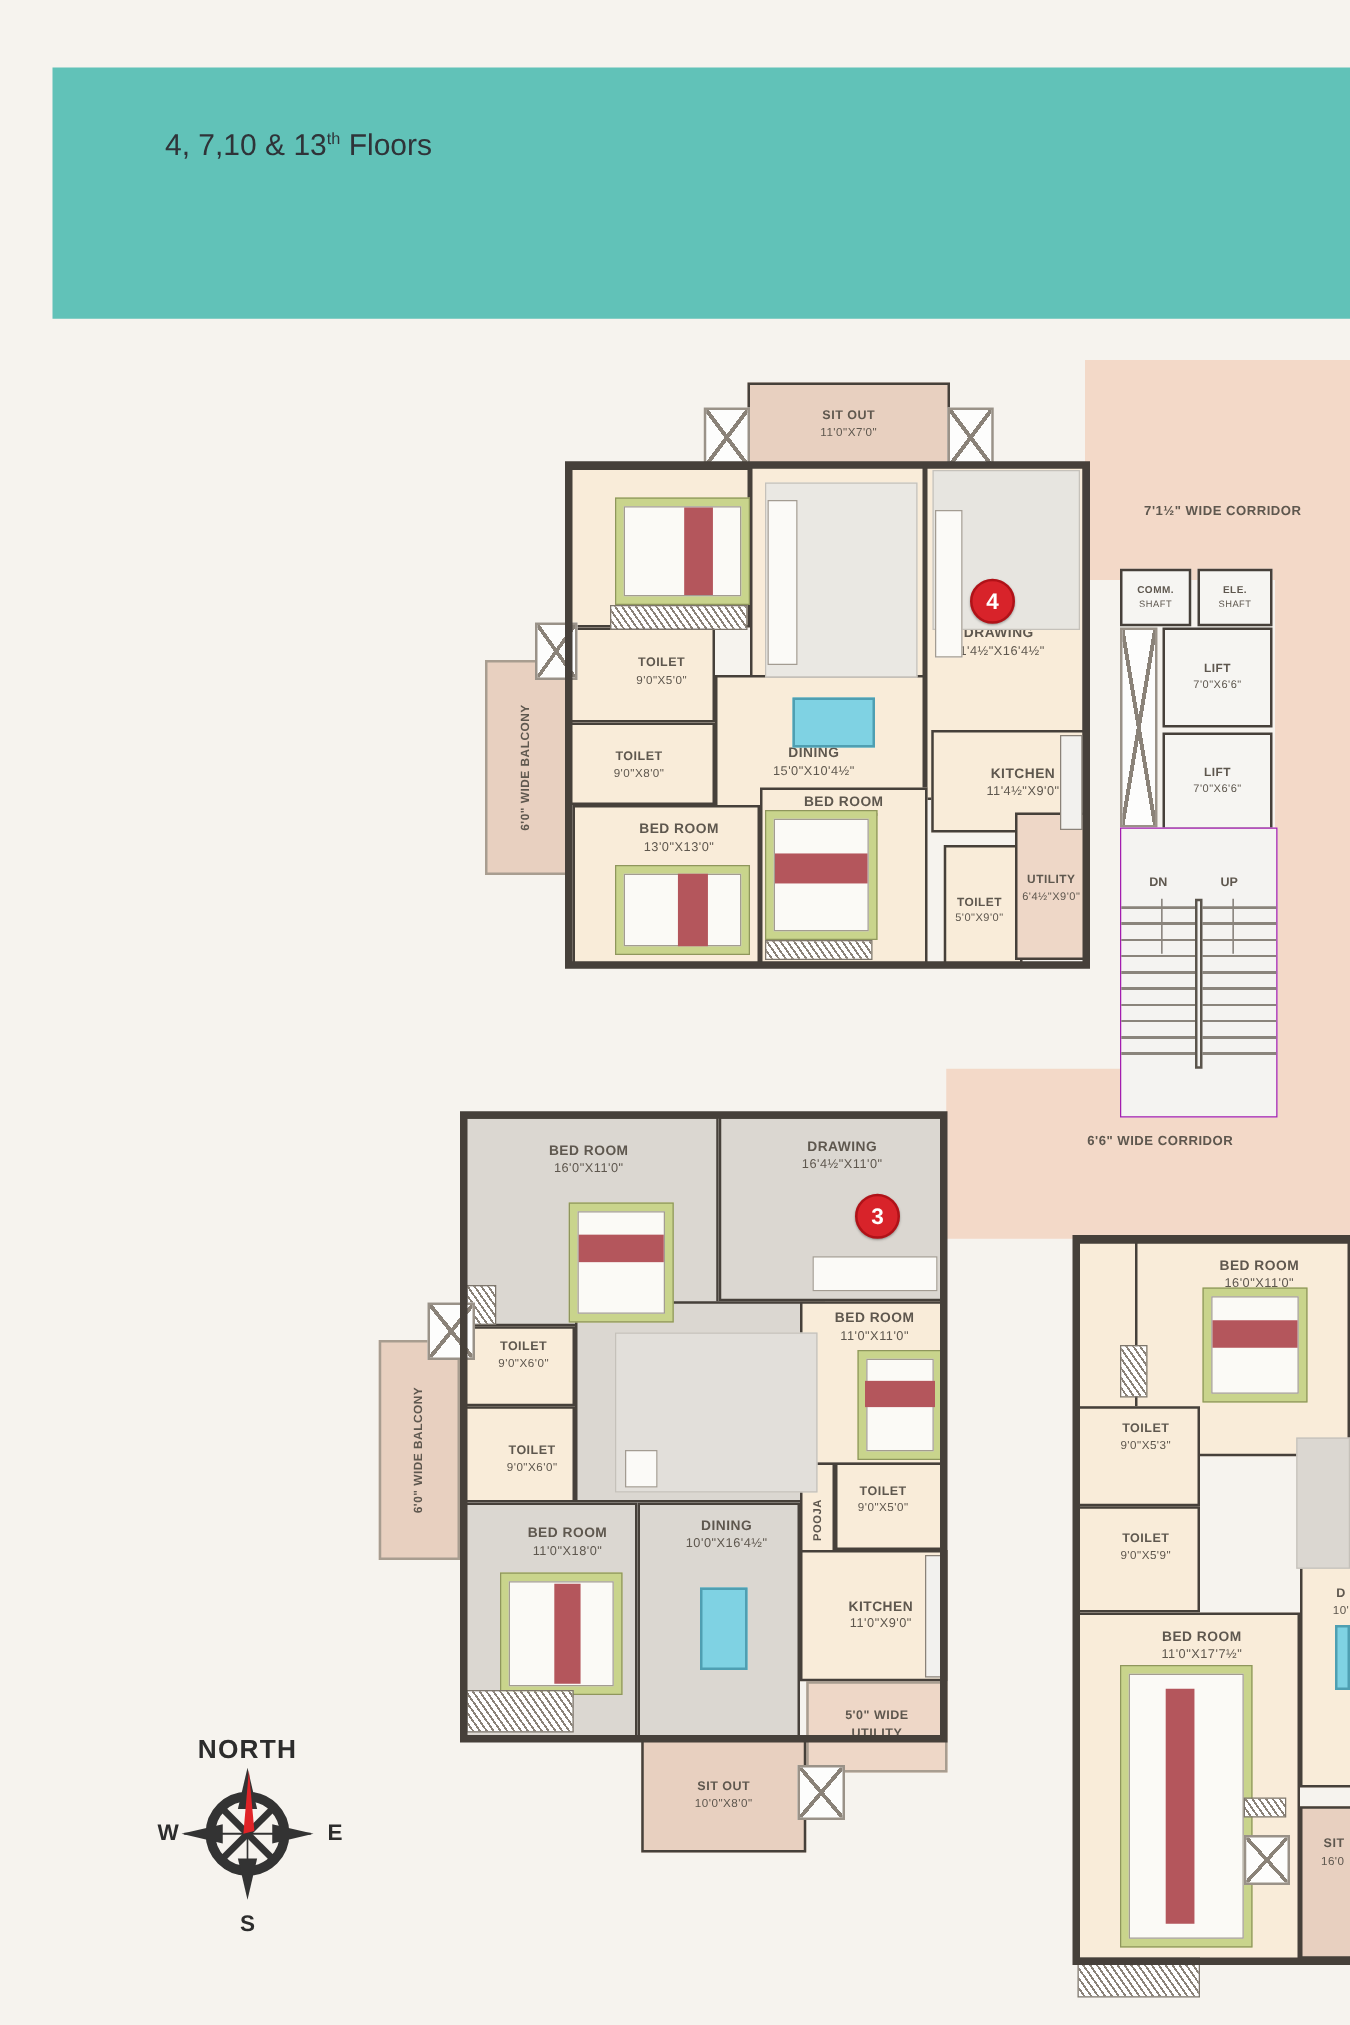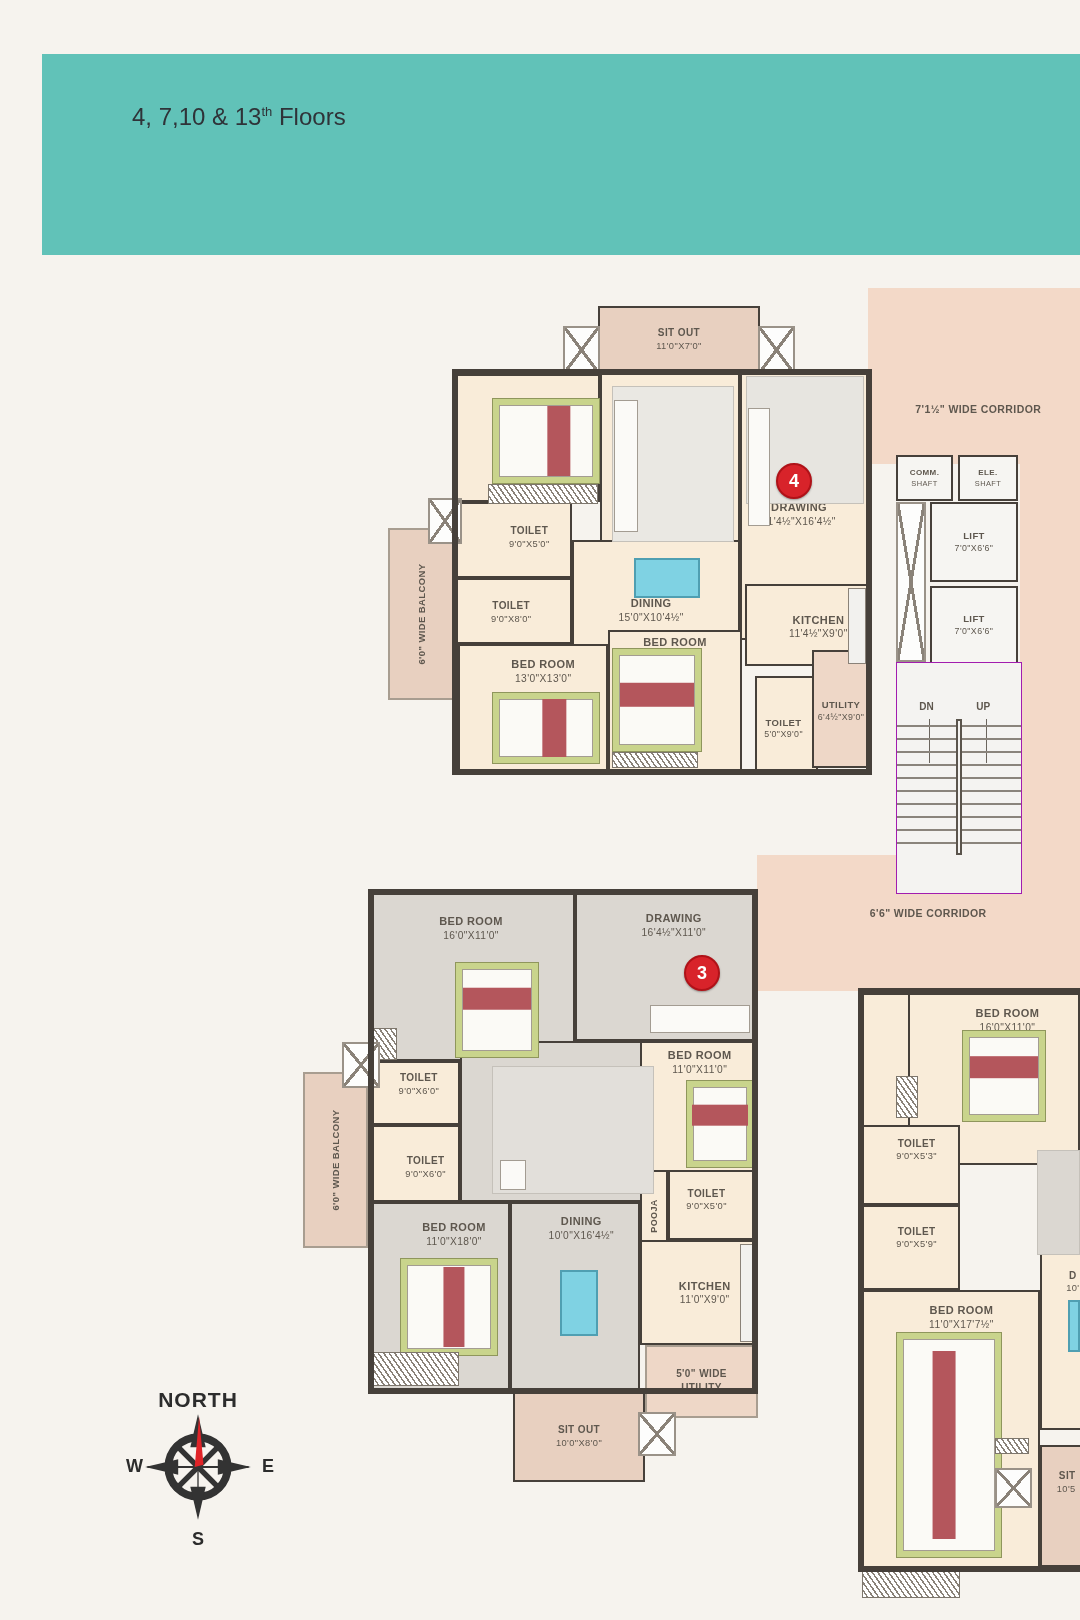--- a/index.html
+++ b/index.html
@@ -296,21 +296,21 @@
       </div>
       <div class="room" style="left: 1040px; top: 1250px; width: 48px; height: 180px; background: rgb(249, 236, 217);">
         <div class="lbl" style="left: 70%; top: 17%; font-size: 10px;">
           <div>D</div>
           <div class="dims">10'</div>
         </div>
       </div>
       <div class="room" style="left: 1040px; top: 1445px; width: 48px; height: 122px; background: rgb(232, 208, 192);">
         <div class="lbl" style="left: 55%; top: 30%; font-size: 10px; text-align: right;">
           <div>SIT</div>
-          <div class="dims">10'5</div>
+          <div class="dims">16'0</div>
         </div>
       </div>
       <div class="gzone" style="left: 746px; top: 376px; width: 118px; height: 128px; background: rgb(231, 229, 224);"></div>
       <div class="gzone" style="left: 612px; top: 386px; width: 122px; height: 156px; background: rgb(234, 232, 227);"></div>
       <div class="gzone" style="left: 492px; top: 1066px; width: 162px; height: 128px; background: rgb(226, 223, 218);"></div>
       <div class="gzone" style="left: 1037px; top: 1150px; width: 43px; height: 105px; background: rgb(219, 215, 209);"></div>
       <div class="sofa" style="left: 614px; top: 400px; width: 24px; height: 132px;"></div>
       <div class="sofa" style="left: 748px; top: 408px; width: 22px; height: 118px;"></div>
       <div class="sofa" style="left: 650px; top: 1005px; width: 100px; height: 28px;"></div>
       <div class="sofa" style="left: 500px; top: 1160px; width: 26px; height: 30px;"></div>

